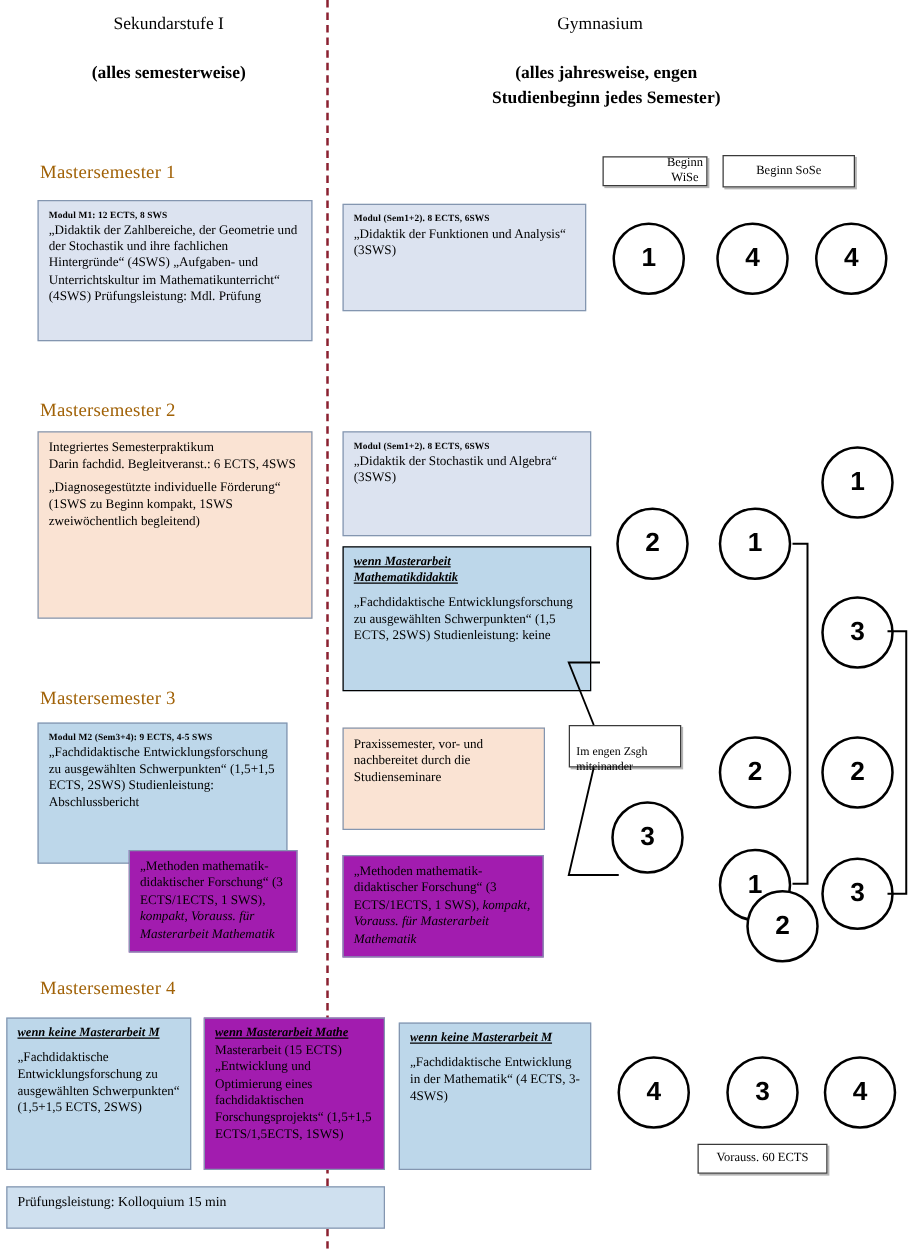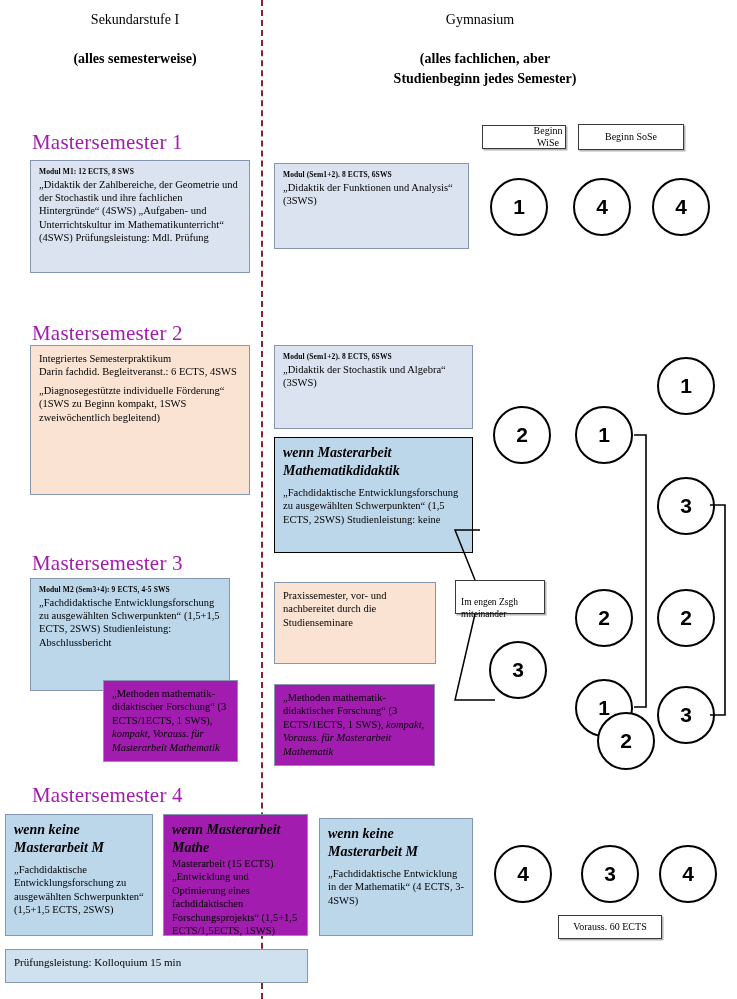--- a/index.html
+++ b/index.html
@@ -17,34 +17,34 @@
   .col-head{position:absolute;text-align:center;font-size:14px;color:#000;}
   .col-head.bold{font-weight:bold;line-height:1.35;}
 
   
   .divider{
     position:absolute;left:261px;top:0;width:0;height:999px;
     border-left:2px dashed #8b2130;
   }
 
   
-  .sem-title{position:absolute;font-size:21px;color:#a21caf;letter-spacing:.2px;}
+  .sem-title{position:absolute;font-size:15px;color:#a16207;letter-spacing:.2px;}
 
   
   .box{
     position:absolute;
     box-sizing:border-box;
     border:1px solid #8496b0;
     padding:6px 8px;
     font-size:10.5px;
     line-height:1.28;
     color:#000;
   }
   .box .lead{font-size:7.5px;font-weight:bold;letter-spacing:.1px;display:block;margin-bottom:1px;}
-  .box .ital{font-style:italic;font-weight:bold;font-size:14px;display:block;}
+  .box .ital{font-style:italic;font-weight:bold;font-size:10px;display:block;text-decoration:underline;}
   .box p{margin:0 0 5px 0;}
   .box p:last-child{margin-bottom:0;}
   .blue  {background:#dce3f0;}
   .blue2 {background:#bdd7ea;border:1px solid #000;}
   .blue3 {background:#bdd7ea;}
   .peach {background:#fae3d3;}
   .green {background:#a21caf;}
   .bluebar{background:#cfe0ef;}
 
   
@@ -70,21 +70,21 @@
 </style>
 </head>
 <body>
 
 <div class="canvas">
 
   <div class="col-head" style="left:40px;top:12px;width:190px;">Sekundarstufe I</div>
   <div class="col-head bold" style="left:25px;top:50px;width:220px;">(alles semesterweise)</div>
 
   <div class="col-head" style="left:380px;top:12px;width:200px;">Gymnasium</div>
-  <div class="col-head bold" style="left:340px;top:50px;width:290px;">(alles fachlichen, aber</div>
+  <div class="col-head bold" style="left:340px;top:50px;width:290px;">(alles jahresweise, engen</div>
   <div class="col-head bold" style="left:340px;top:70px;width:290px;">Studienbeginn jedes Semester)</div>
 
   <div class="divider"></div>
 
   <div class="sem-title" style="left:32px;top:130px;">Mastersemester 1</div>
   <div class="sem-title" style="left:32px;top:321px;">Mastersemester 2</div>
   <div class="sem-title" style="left:32px;top:551px;">Mastersemester 3</div>
   <div class="sem-title" style="left:32px;top:783px;">Mastersemester 4</div>
 
   <div class="label-box" style="left:482px;top:125px;width:84px;height:24px;padding-left:48px;">Beginn WiSe</div>

